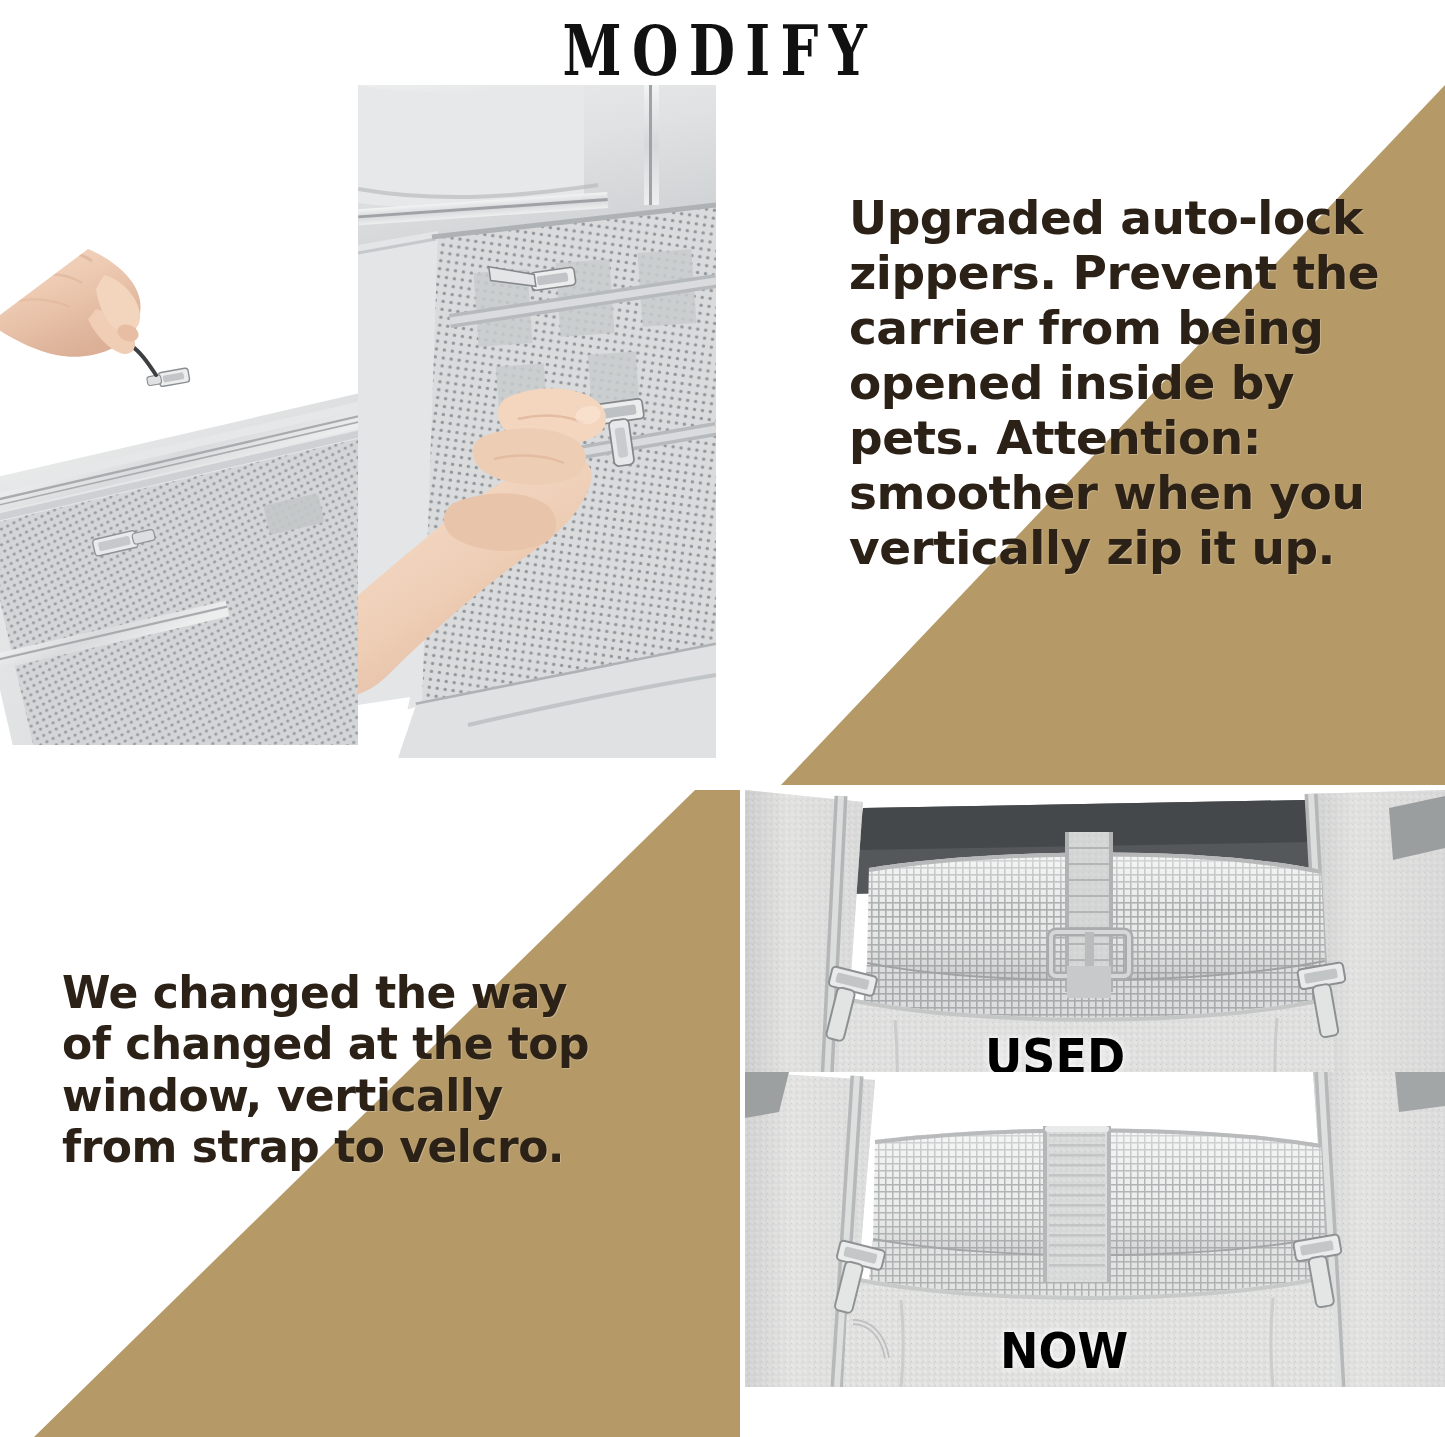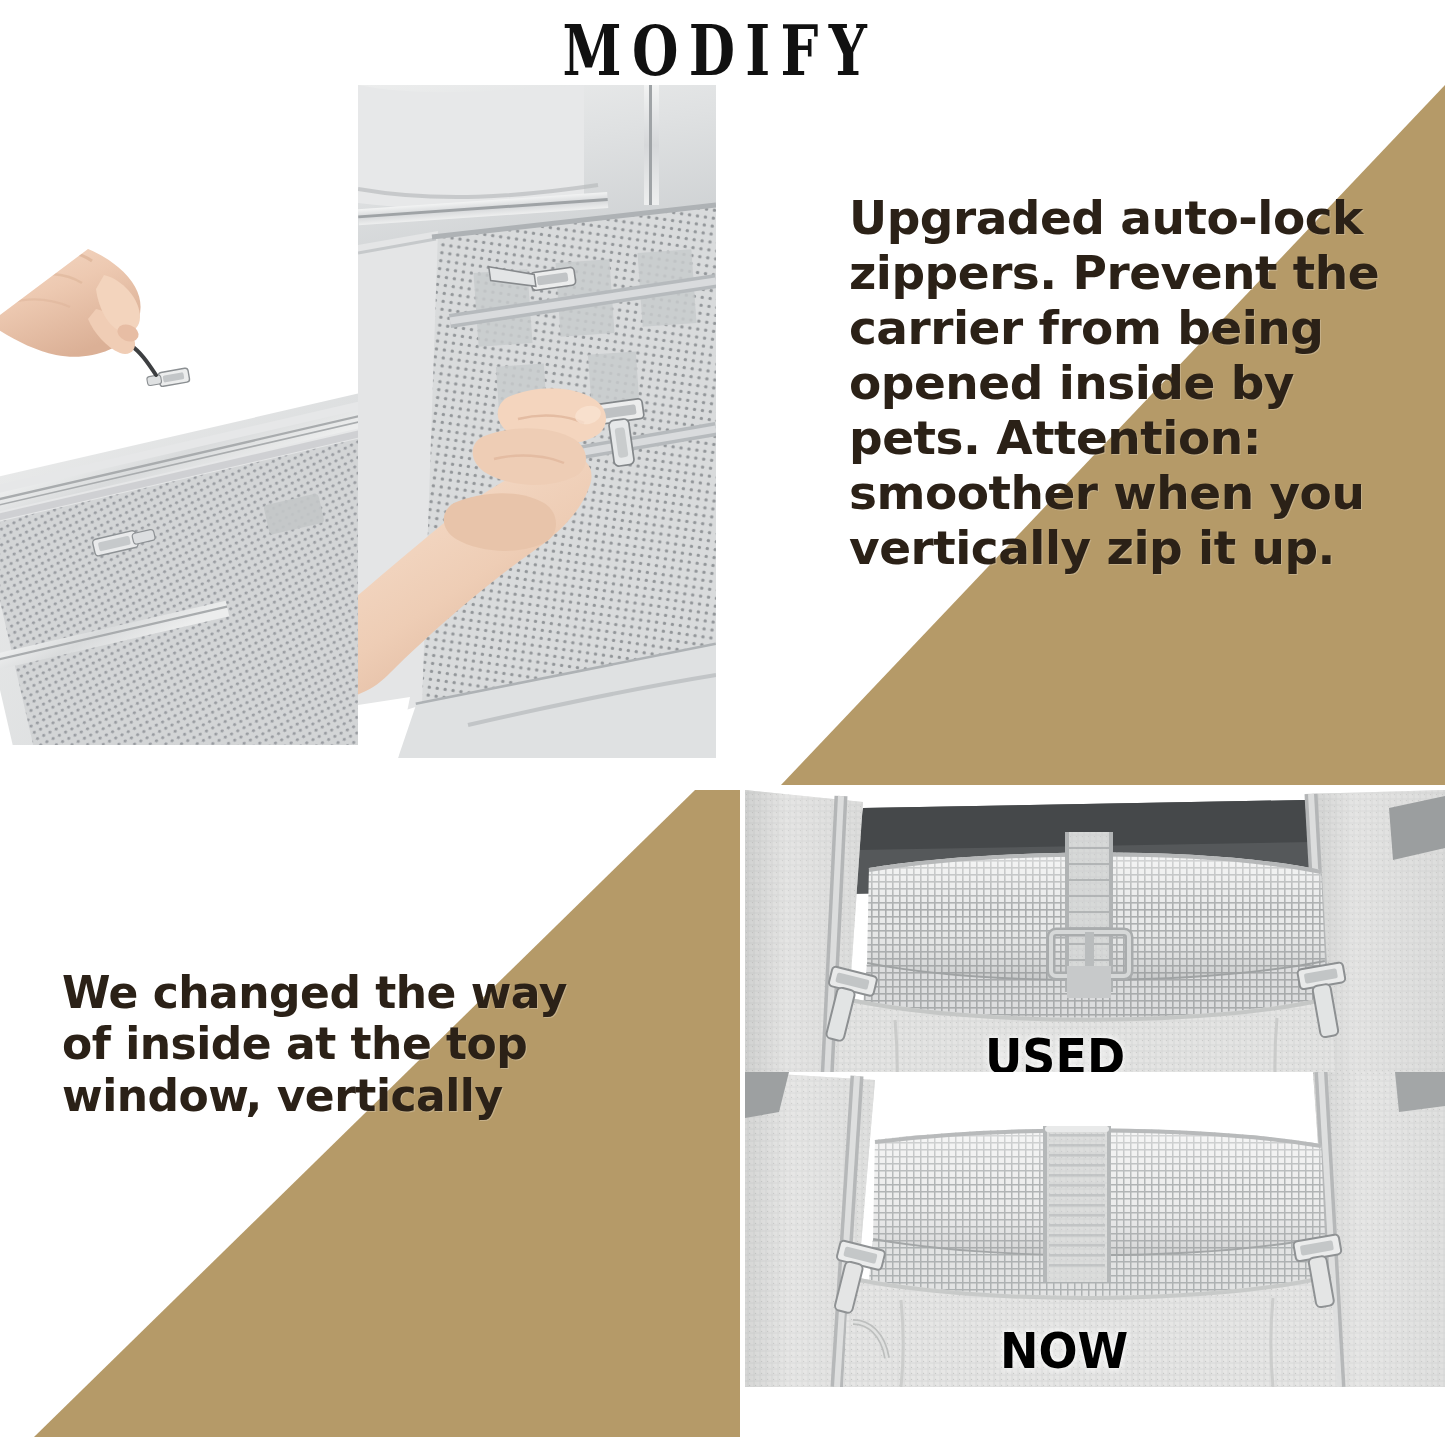--- a/index.html
+++ b/index.html
@@ -294,22 +294,23 @@
     </div>
   </div>
 
   <div class="text-panel" id="panel-storage">
     <svg class="diag" viewBox="0 0 740 647" preserveAspectRatio="none">
       <rect width="740" height="647" fill="#ffffff"></rect>
       <polygon points="695,0 740,0 740,647 34,647" fill="#b59a68"></polygon>
     </svg>
     <div class="panel-copy" id="storage-copy">
       <div>We changed the way</div>
-      <div>of inside at the top</div>
+      <div>of changed at the top</div>
       <div>window, vertically</div>
+      <div>from strap to velcro.</div>
     </div>
   </div>
 
   <div class="photo" id="photo-used">
     <svg viewBox="0 0 700 328" preserveAspectRatio="none">
       <defs>
         <pattern id="heather1" width="6" height="6" patternUnits="userSpaceOnUse">
           <rect width="6" height="6" fill="#e4e4e3"></rect>
           <path d="M0 3 H6 M3 0 V6" stroke="#cfd0cf" stroke-width="0.9"></path>
           <circle cx="1.4" cy="4.6" r="0.6" fill="#b9bab9"></circle>

